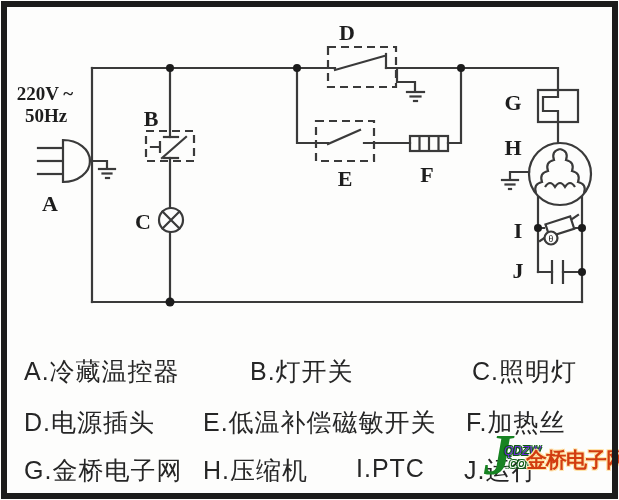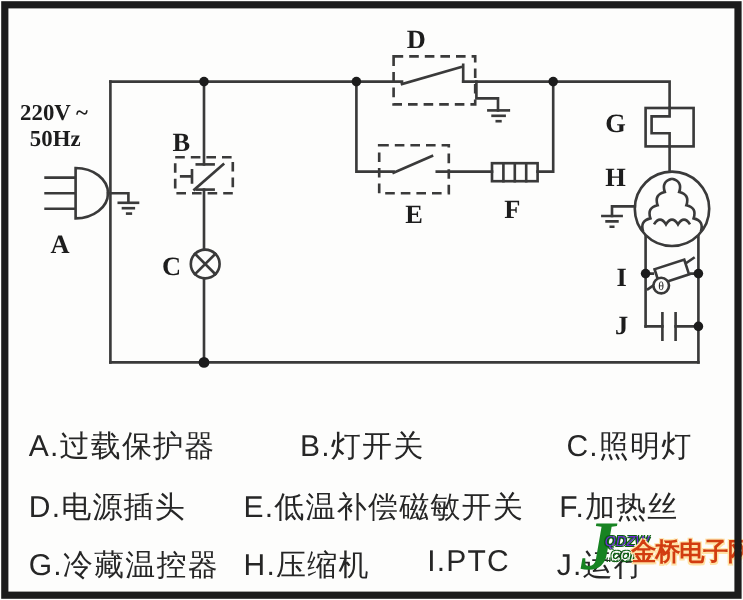--- a/index.html
+++ b/index.html
@@ -154,29 +154,29 @@
       <text class="lbl" x="345" y="186">E</text>
       <text class="lbl" x="427" y="182">F</text>
       <text class="lbl" x="513" y="110">G</text>
       <text class="lbl" x="513" y="155">H</text>
       <text class="lbl" x="518" y="238">I</text>
       <text class="lbl" x="518" y="278">J</text>
     </g>
   </svg>
 
   <div>
-    <span class="legend-item" style="left:24px;top:355px">A.过载保护器</span>
+    <span class="legend-item" style="left:24px;top:355px">A.冷藏温控器</span>
     <span class="legend-item" style="left:250px;top:355px">B.灯开关</span>
     <span class="legend-item" style="left:472px;top:355px">C.照明灯</span>
 
     <span class="legend-item" style="left:24px;top:406px">D.电源插头</span>
     <span class="legend-item" style="left:203px;top:406px">E.低温补偿磁敏开关</span>
     <span class="legend-item" style="left:466px;top:406px">F.加热丝</span>
 
-    <span class="legend-item" style="left:24px;top:454px">G.冷藏温控器</span>
+    <span class="legend-item" style="left:24px;top:454px">G.金桥电子网</span>
     <span class="legend-item" style="left:203px;top:454px">H.压缩机</span>
     <span class="legend-item" style="left:356px;top:454px">I.PTC</span>
     <span class="legend-item" style="left:464px;top:454px">J.运行</span>
   </div>
 
   <div class="watermark">
     <span class="wm-letter">J</span>
     <span class="wm-top">QDZW</span>
     <span class="wm-bottom">.COM</span>
     <span class="wm-name">金桥电子网</span>

